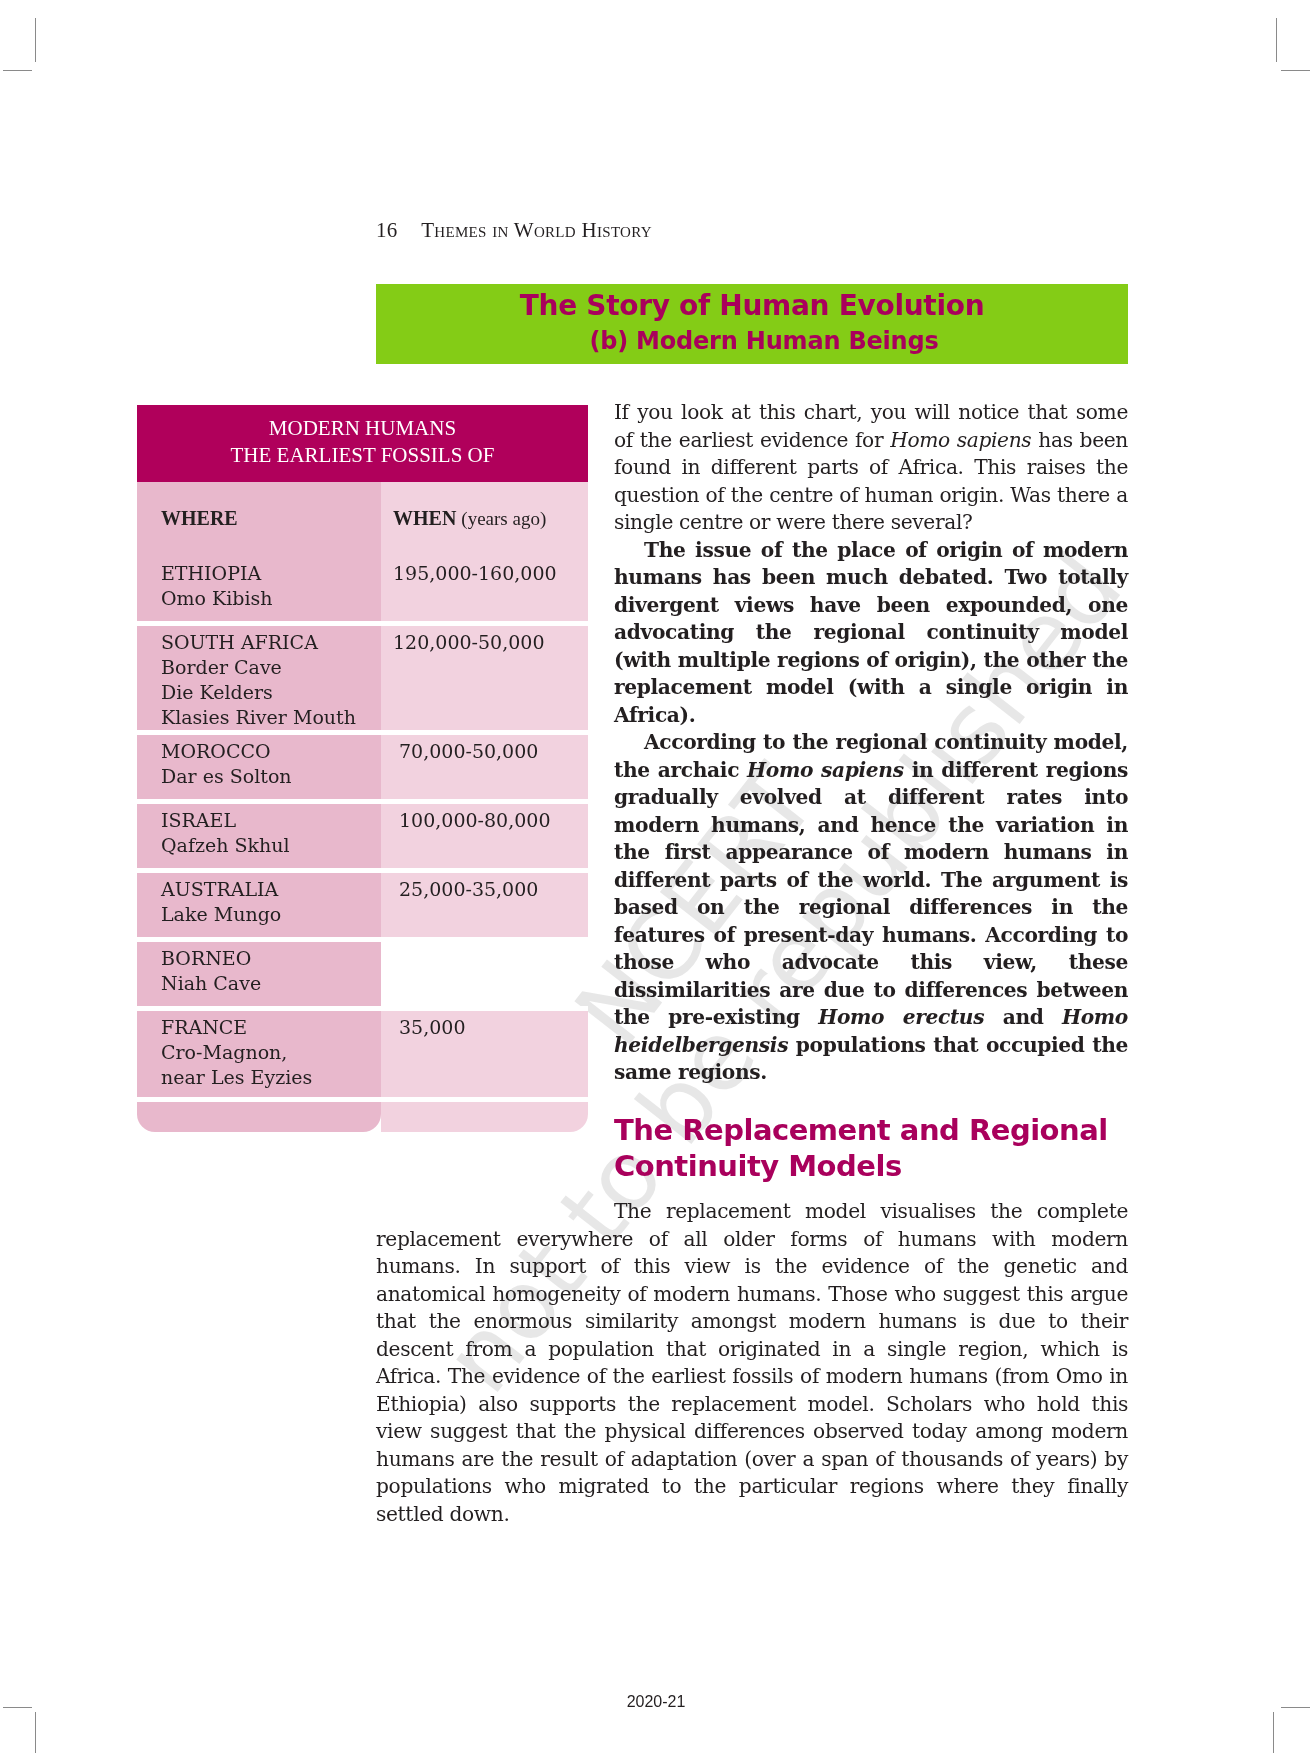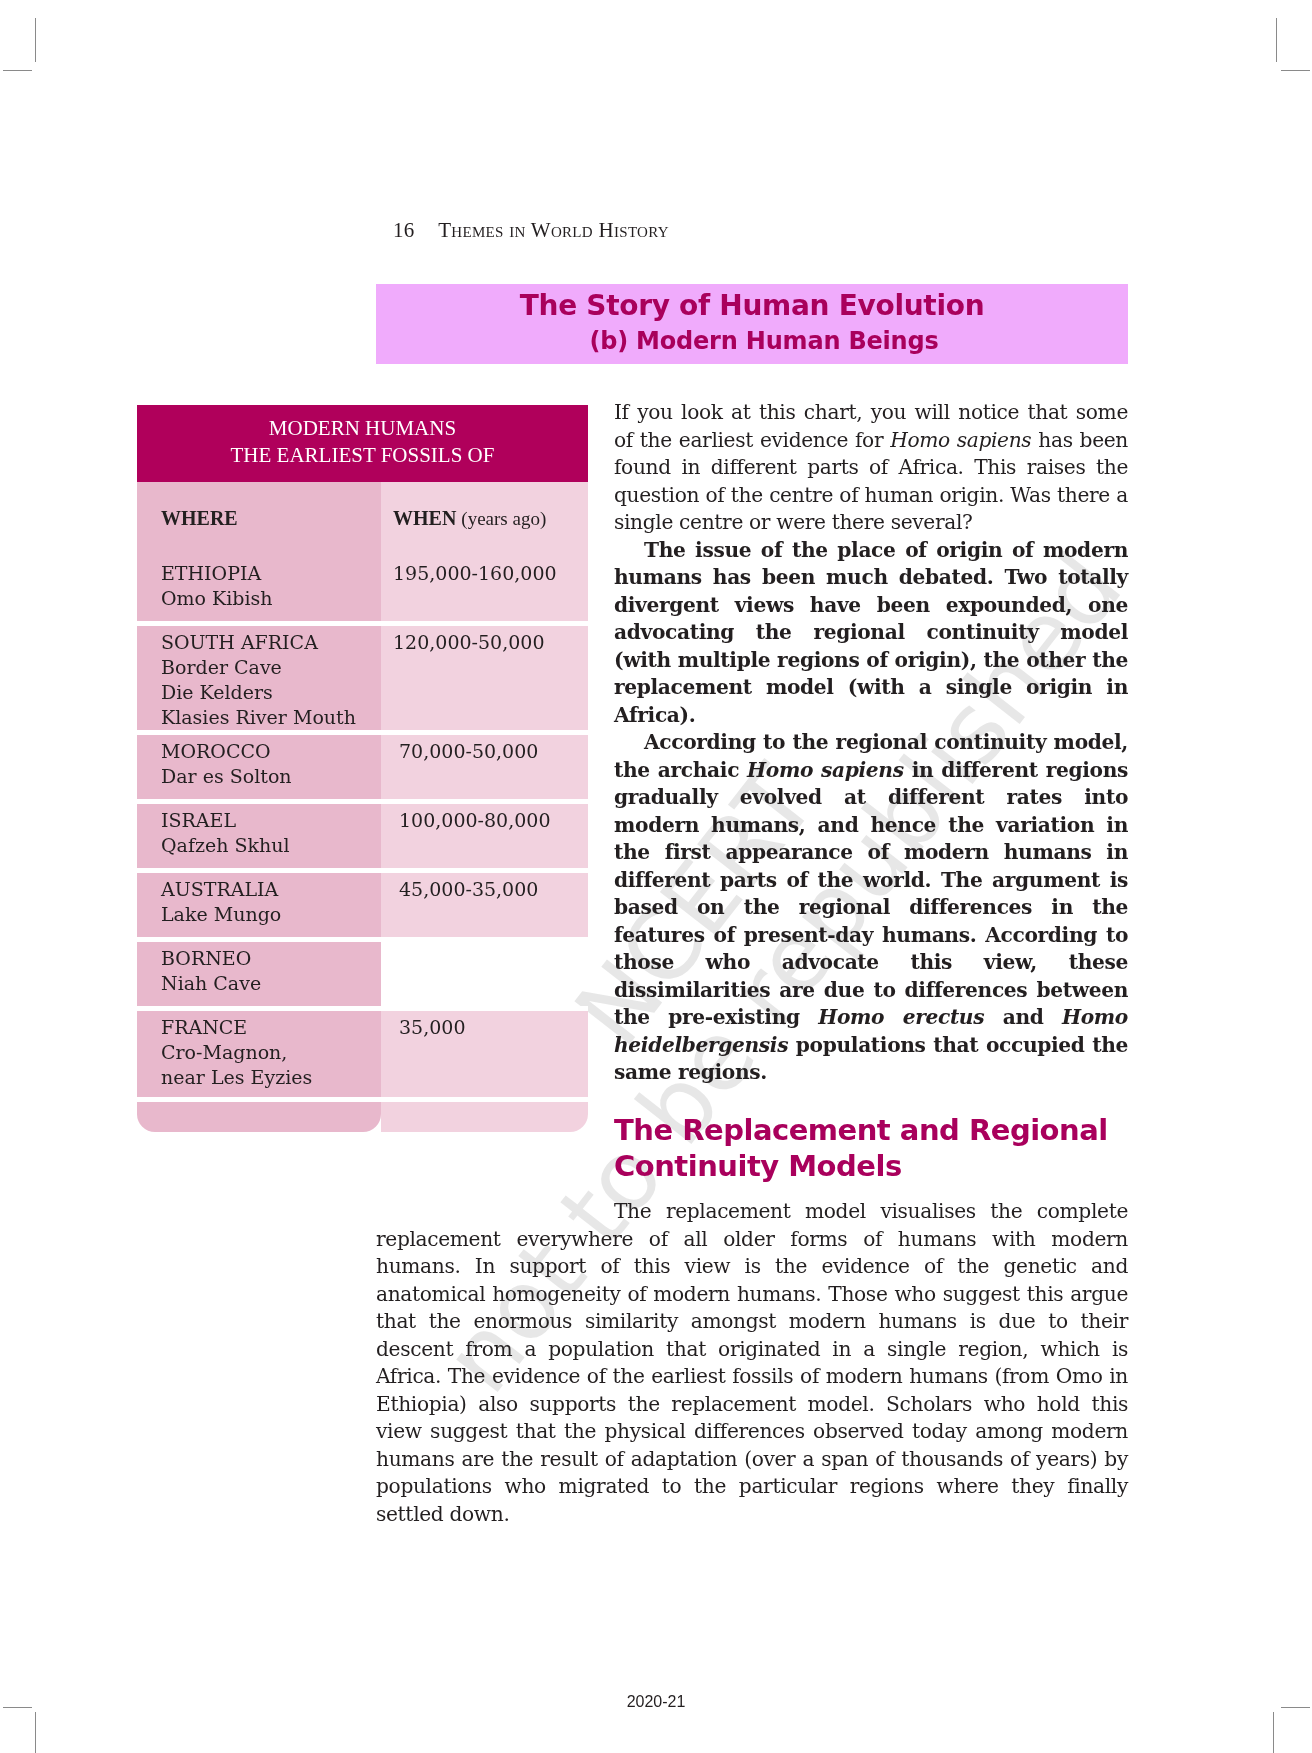--- a/index.html
+++ b/index.html
@@ -1,23 +1,23 @@
 <!DOCTYPE html>
 <html><head>
 <meta charset="utf-8">
 <style>
   html, body { margin:0; padding:0; }
   body { width:1312px; height:1753px; background:#ffffff; position:relative; overflow:hidden;
          font-family:"DejaVu Serif", serif; color:#231f20; }
   .crop { position:absolute; background:#8a8a8a; }
   .running-head { position:absolute; left:376px; top:218px; font-family:"Liberation Serif", serif;
                   font-size:21px; color:#231f20; letter-spacing:0.3px; }
-  .running-head .pg { margin-right:18px;margin-left:17px; }
+  .running-head .pg { margin-right:18px; }
   .running-head .title { font-variant:small-caps; }
-  .banner { position:absolute; left:376px; top:284px; width:752px; height:80px; background:#f0abfc;
+  .banner { position:absolute; left:376px; top:284px; width:752px; height:80px; background:#84cc16;
             text-align:center; color:#a9005c; font-family:"DejaVu Sans", sans-serif; font-weight:bold; }
   .banner .l1 { font-size:28px; margin-top:4px; line-height:36px; letter-spacing:-0.3px; }
   .banner .l2 { font-size:24px; line-height:34px; letter-spacing:-0.2px;margin-left:24px; }
 
   .fossil-table { position:absolute; left:137px; top:405px; width:451px; }
   .ft-head { background:#b0005b; color:#ffffff; height:77px; text-align:center;
              font-family:"Liberation Serif", serif; font-size:21px; line-height:27px; padding-top:10px; box-sizing:border-box; }
   .ft-body { position:relative; }
   .ft-row { display:flex; }
   .ft-row .c1 { width:244px; background:#e8b8cc; padding-left:24px; box-sizing:border-box; }
@@ -121,21 +121,21 @@
             <div>Qafzeh Skhul</div>
           </div>
           <div class="c2 ind">100,000-80,000</div>
         </div>
         <div class="ft-sep"></div>
         <div class="ft-row data">
           <div class="c1" style="height: 64px;">
             <div>AUSTRALIA</div>
             <div>Lake Mungo</div>
           </div>
-          <div class="c2 ind">45,000-35,000</div>
+          <div class="c2 ind">25,000-35,000</div>
         </div>
         <div class="ft-sep"></div>
         <div class="ft-row data">
           <div class="c1" style="height: 64px;">
             <div>BORNEO</div>
             <div>Niah Cave</div>
           </div>
         </div>
         <div class="ft-sep"></div>
         <div class="ft-row data">

